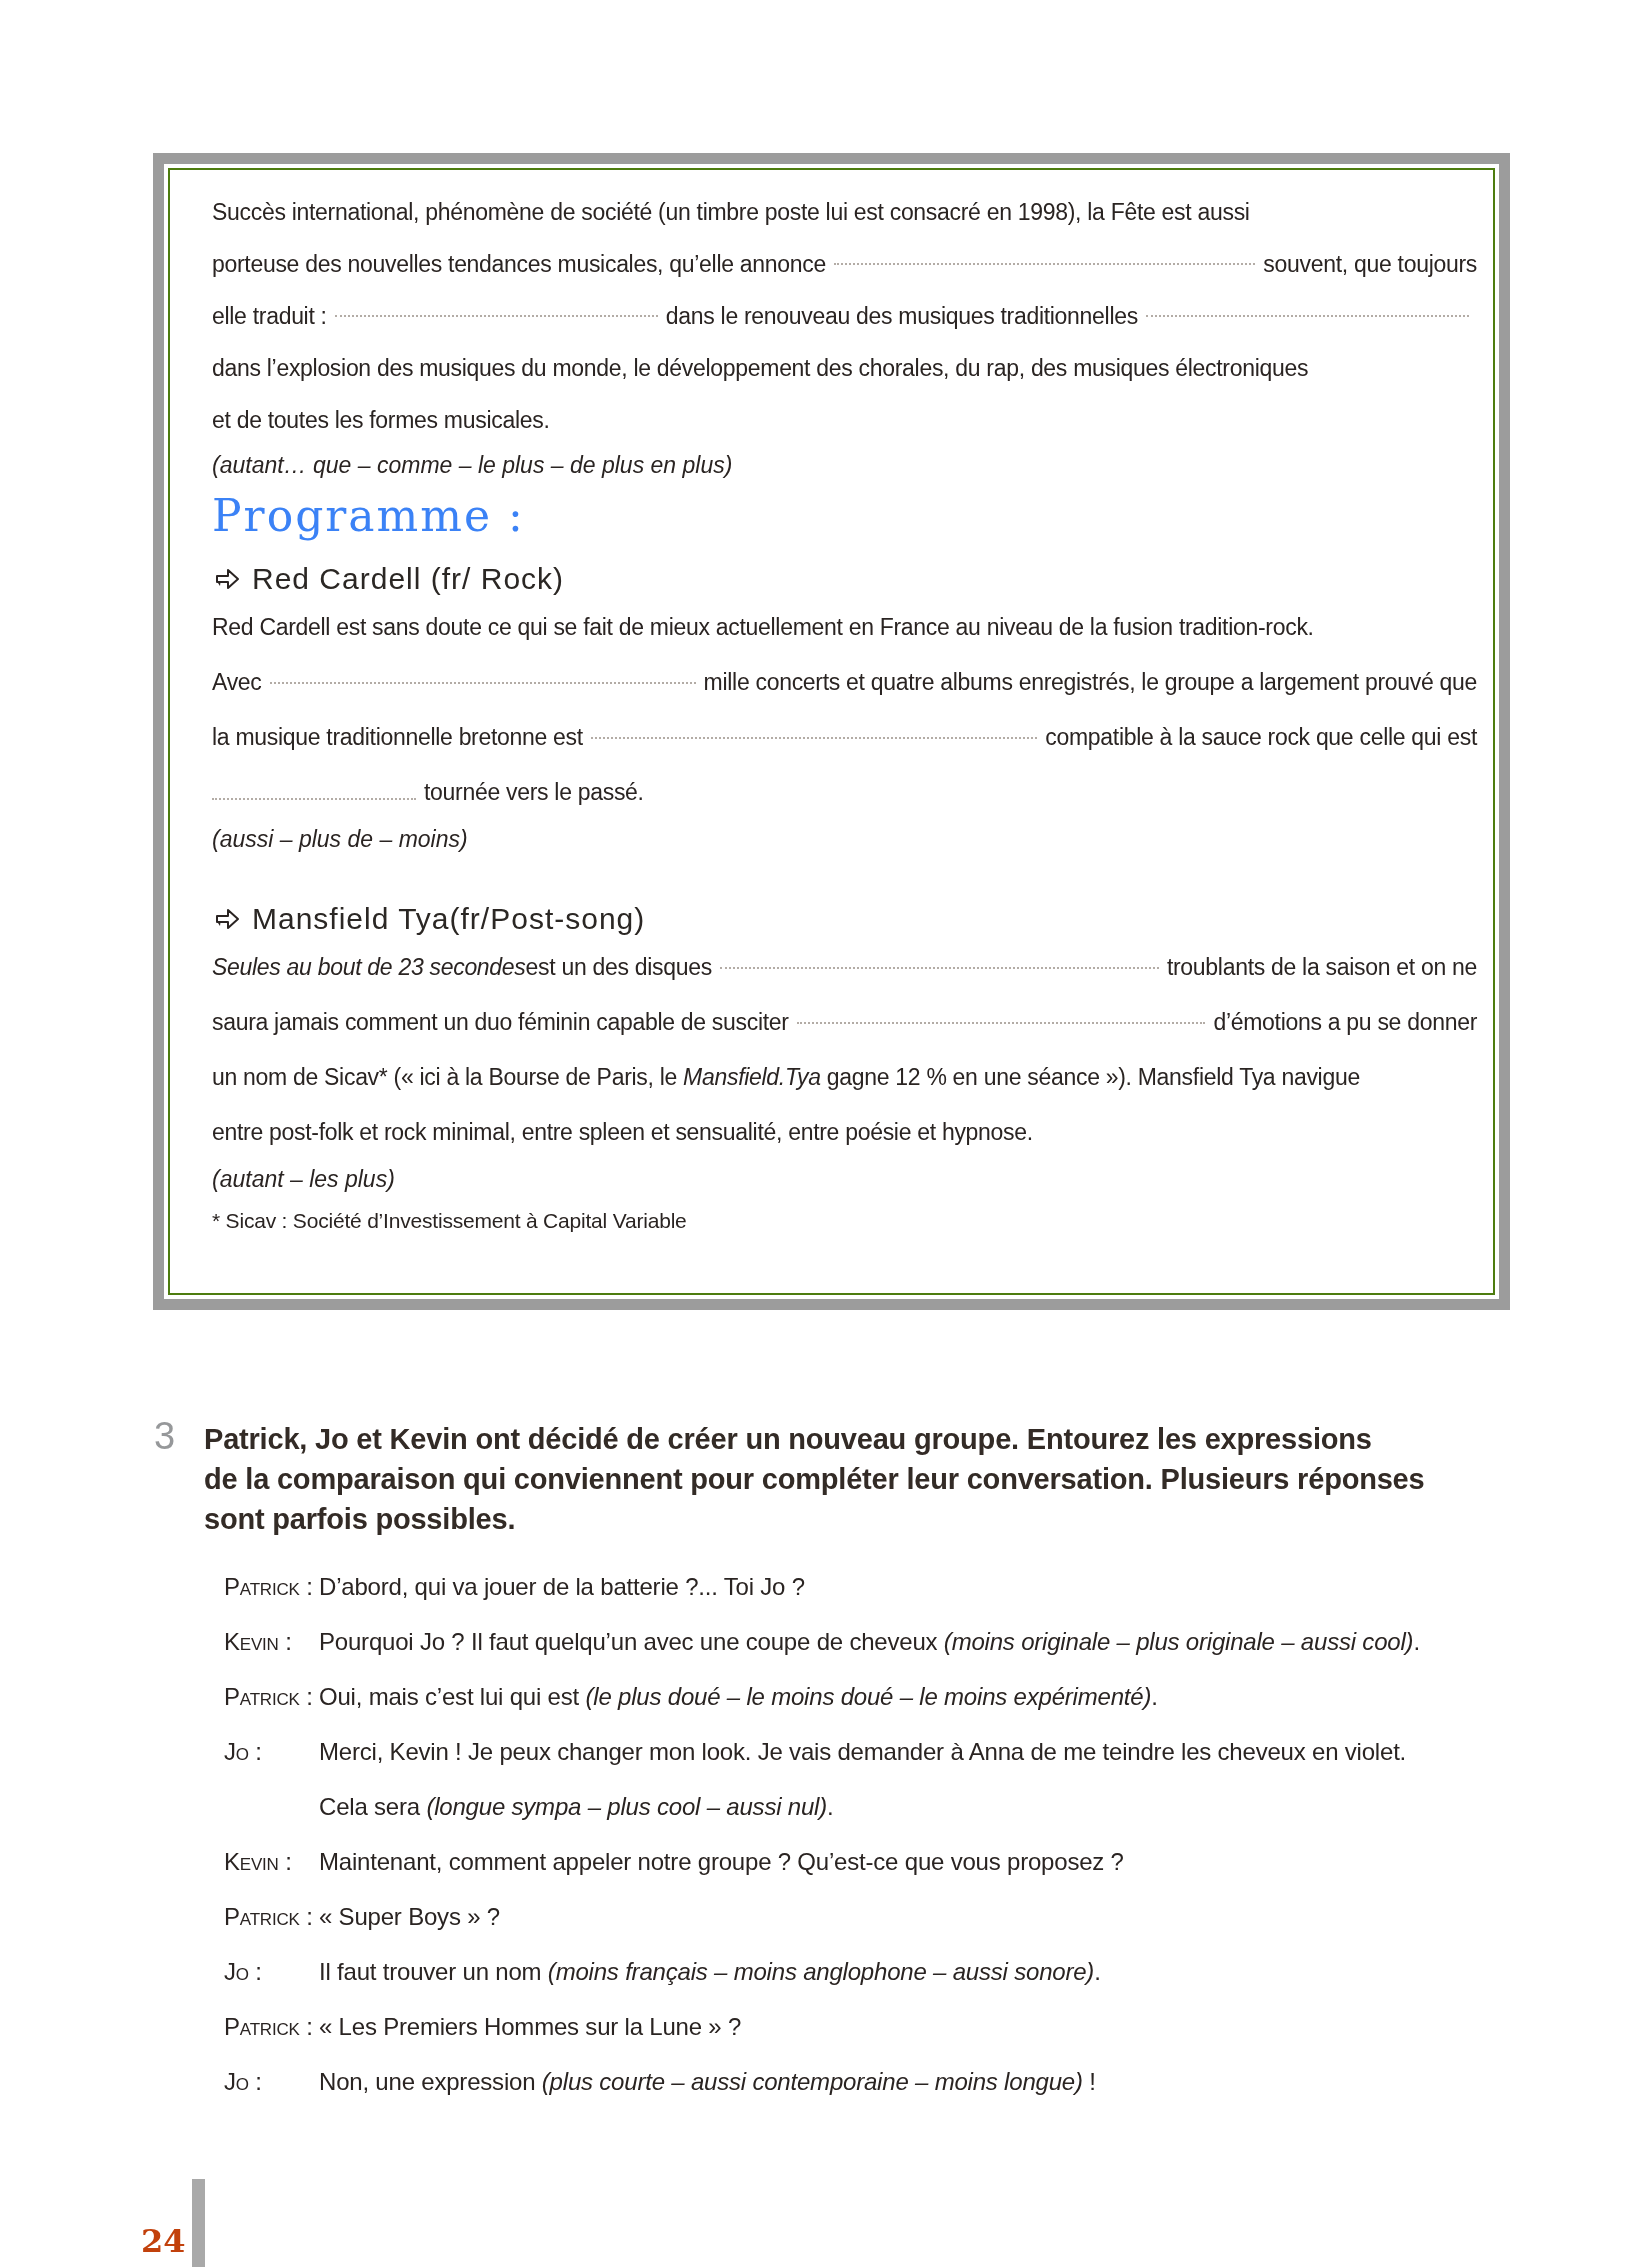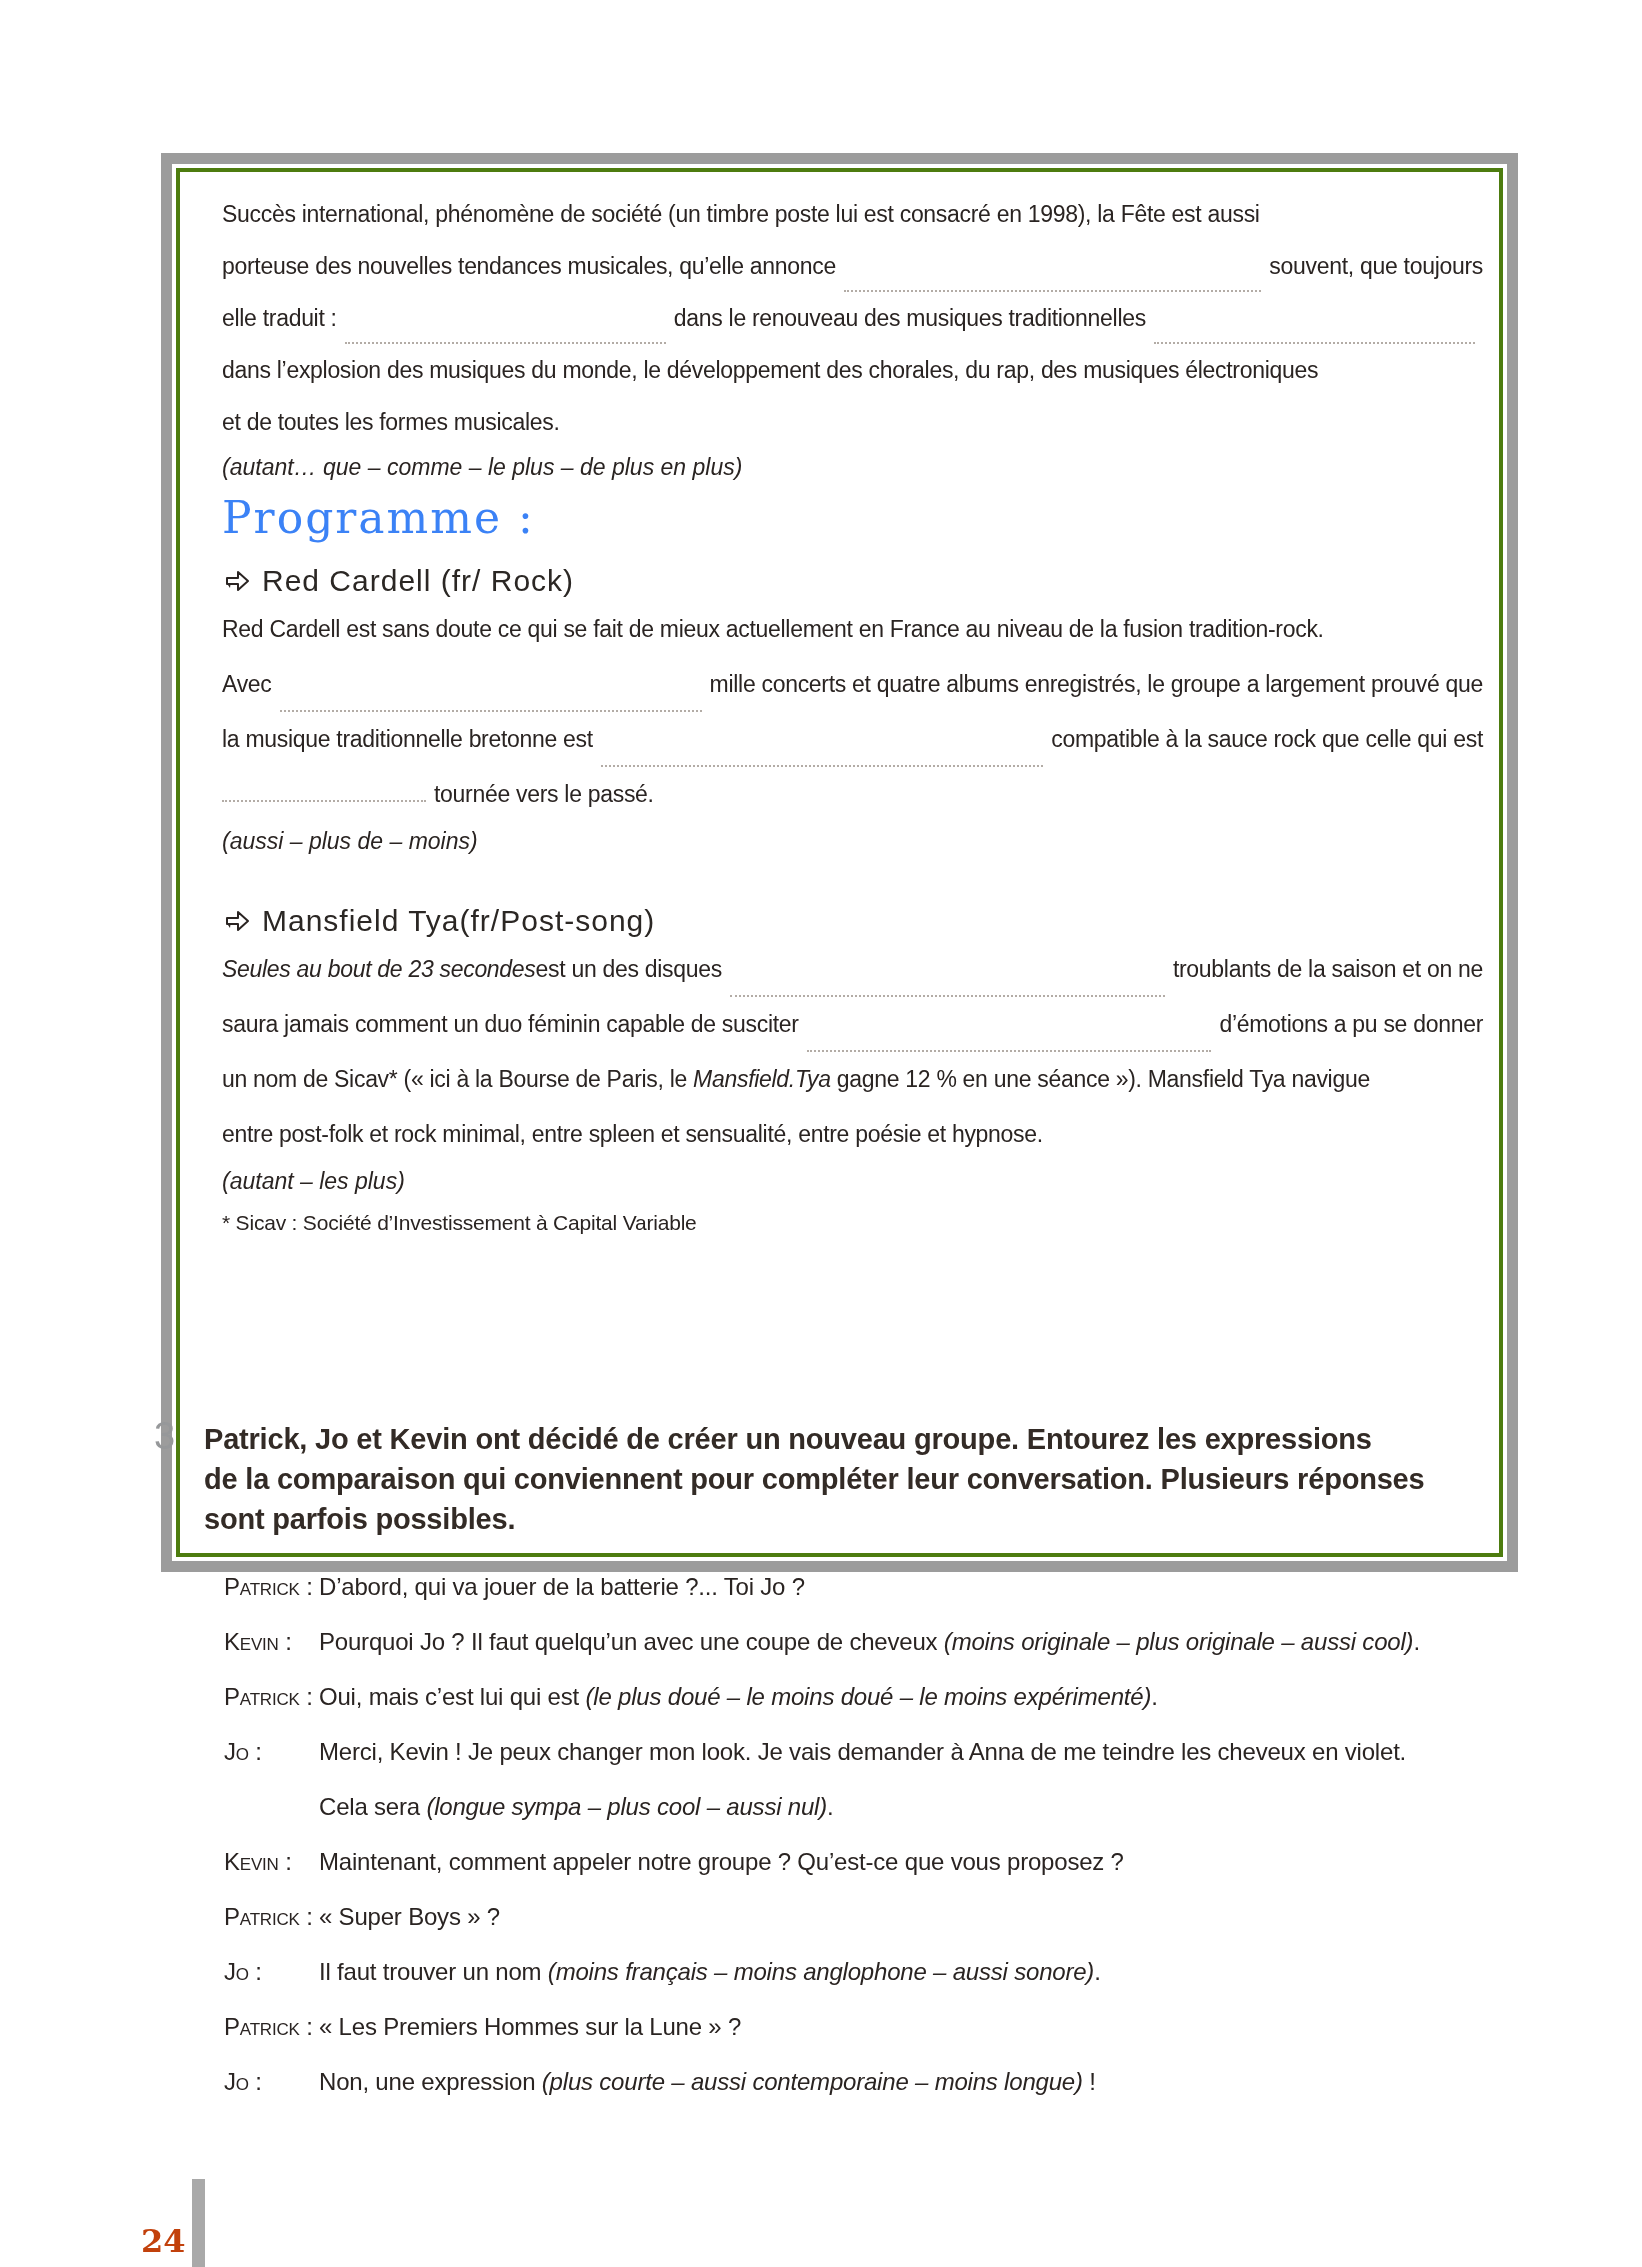--- a/index.html
+++ b/index.html
@@ -2,27 +2,27 @@
 <html><head>
 <meta charset="utf-8">
 <style>
   html,body{margin:0;padding:0;}
   body{
     width:1643px;height:2268px;position:relative;background:#ffffff;
     font-family:"Liberation Sans",sans-serif;color:#2a2422;overflow:hidden;
   }
   
   .frame{
-    position:absolute;left:176px;top:168px;width:1327px;height:1389px;
-    box-sizing:border-box;border:4px solid #4d7c0f;outline:11px solid #9c9c9c;
+    position:absolute;left:168px;top:168px;width:1327px;height:1127px;
+    box-sizing:border-box;border:2px solid #4d7c0f;outline:11px solid #9c9c9c;
     outline-offset:4px;background:#fff;overflow:hidden;
   }
   .frame-inner{padding:16px 16px 0 42px;}
   .bline{font-size:23px;letter-spacing:-0.3px;line-height:52px;white-space:nowrap;}
-  .flexline{display:flex;align-items:flex-end;white-space:nowrap;}
+  .flexline{display:flex;align-items:center;white-space:nowrap;}
   .flexline>span{flex:0 0 auto;}
   .blank{display:inline-block;height:0;border-bottom:2px dotted #b3aca6;margin:0 8px;}
   .blank.grow{flex:1 1 auto;}
   .bw205{width:204px;margin-left:0;}
   .rc .bline,.mf .bline{line-height:55px;}
   .hint{width:58%;font-style:italic;font-size:23px;line-height:34px;margin-top:2px;}
   .programme{
     font-family:"DejaVu Serif",serif;font-weight:normal;font-size:44px;
     letter-spacing:2px;color:#3b82f6;margin-top:6px;line-height:56px;
   }

